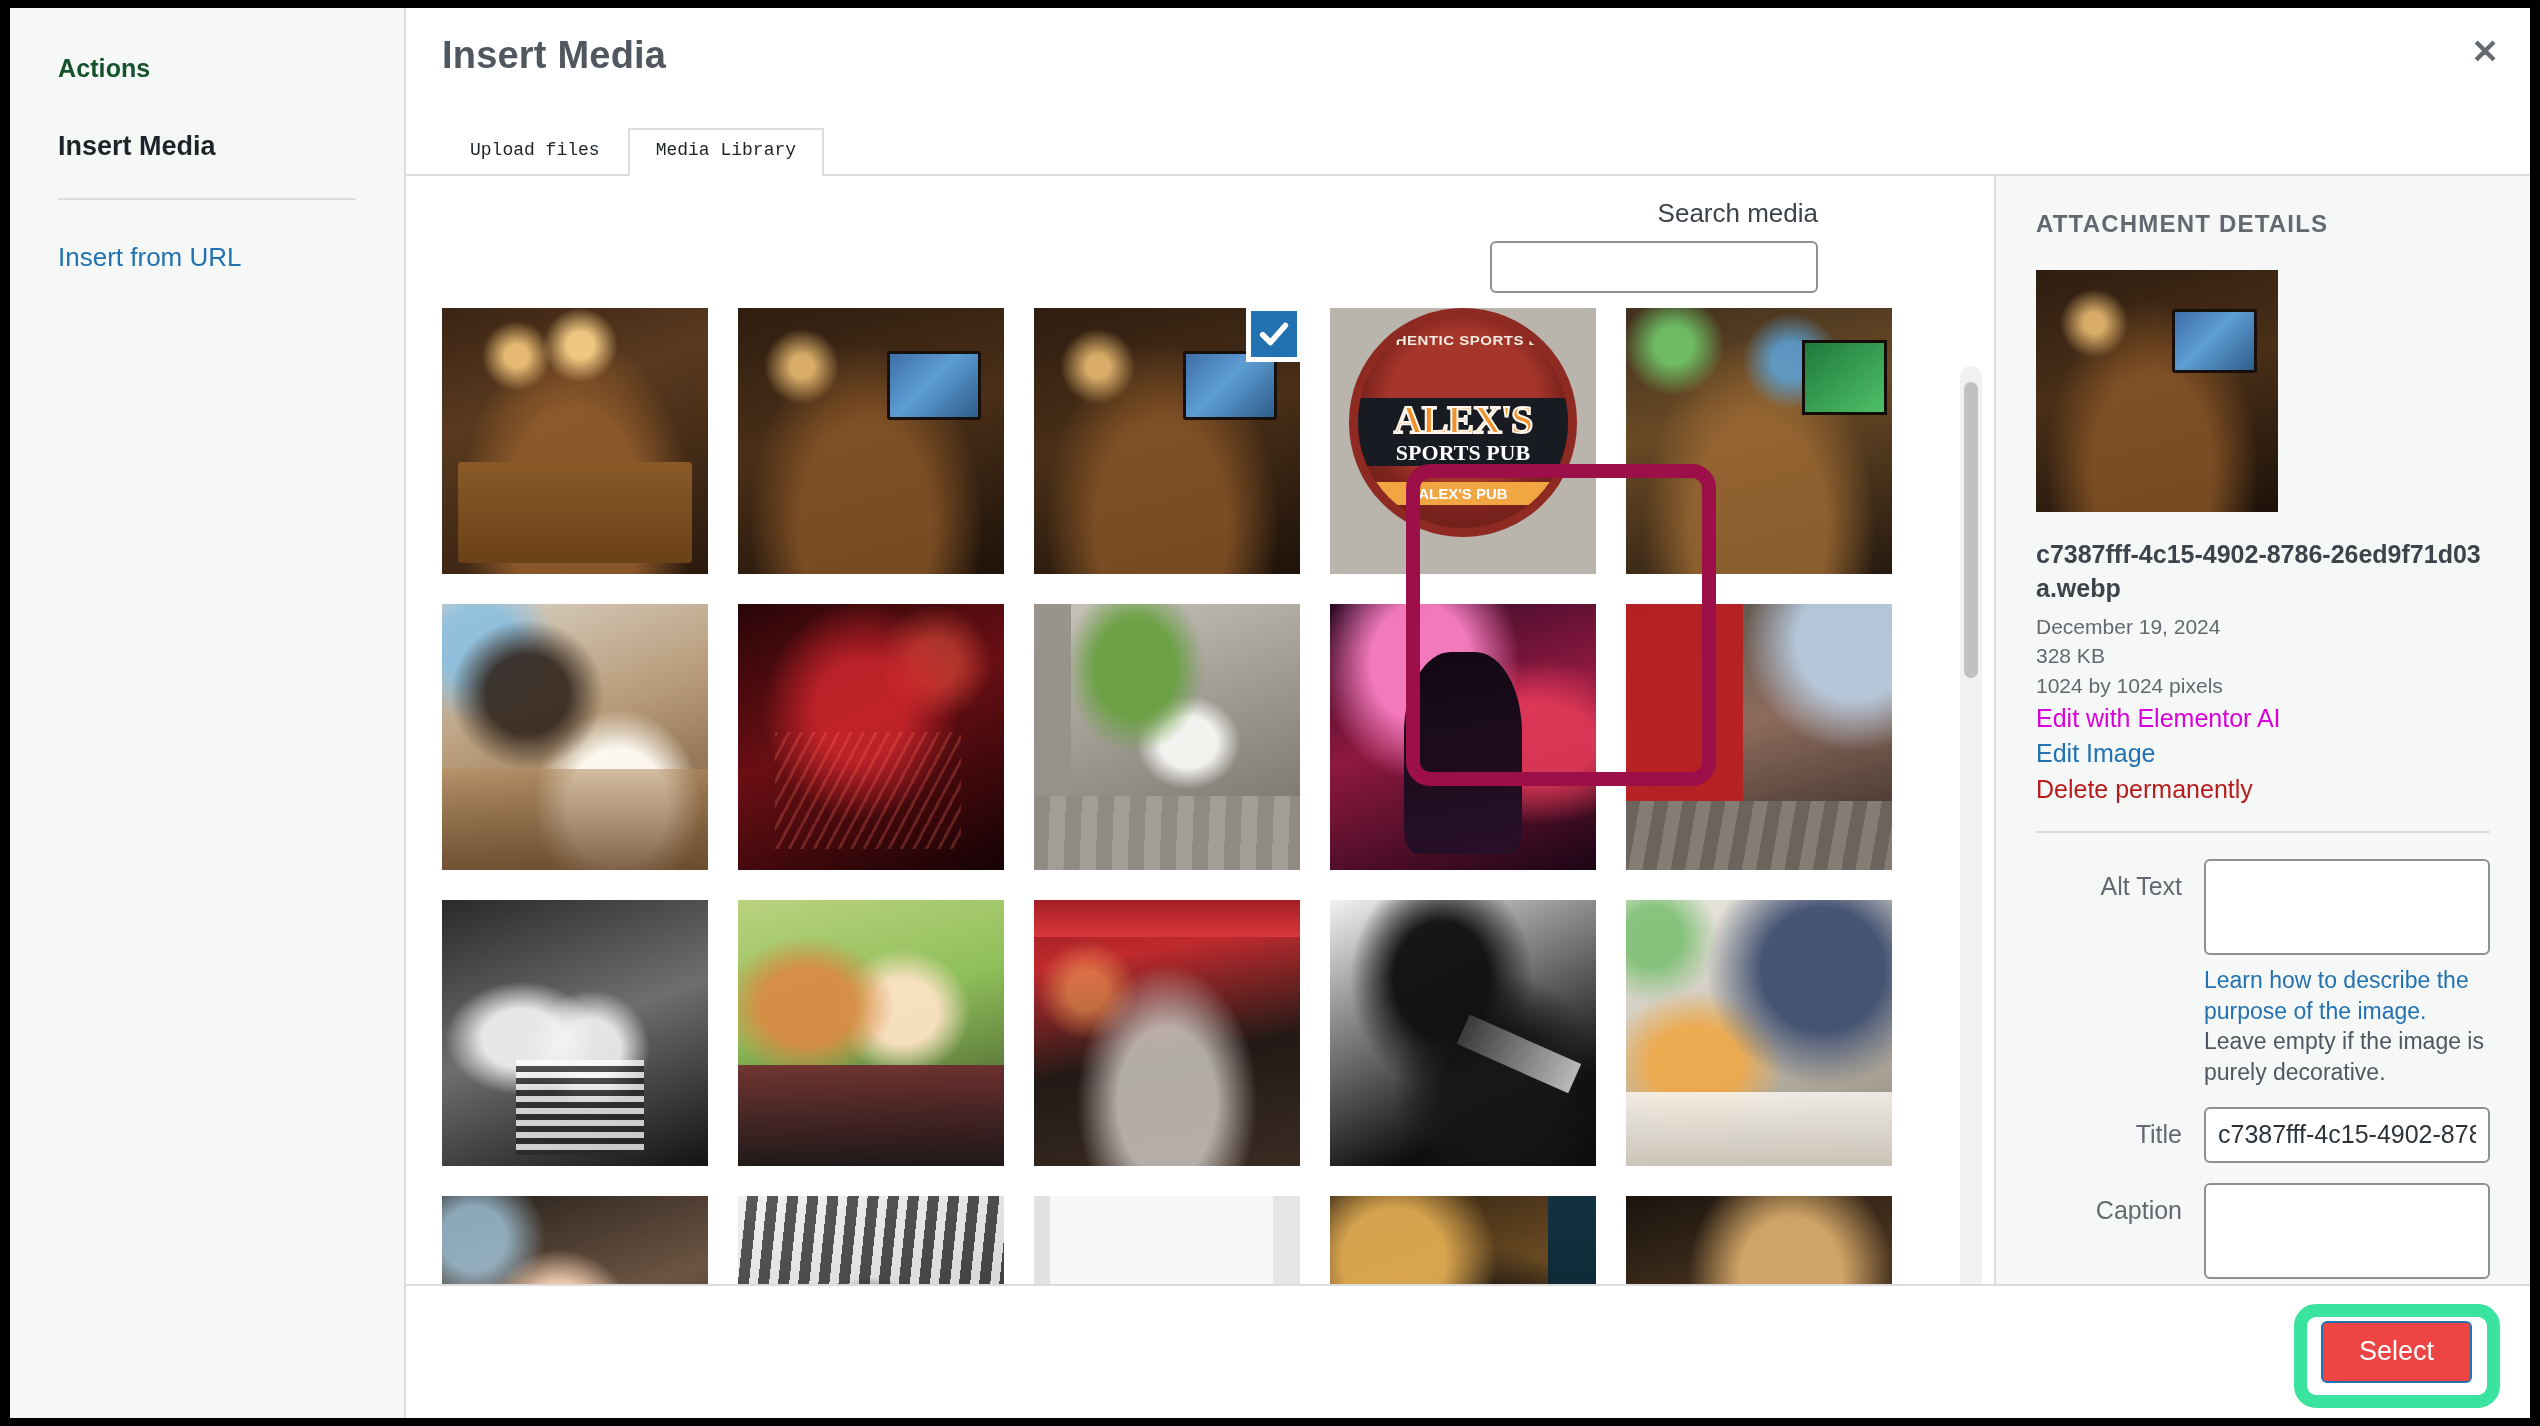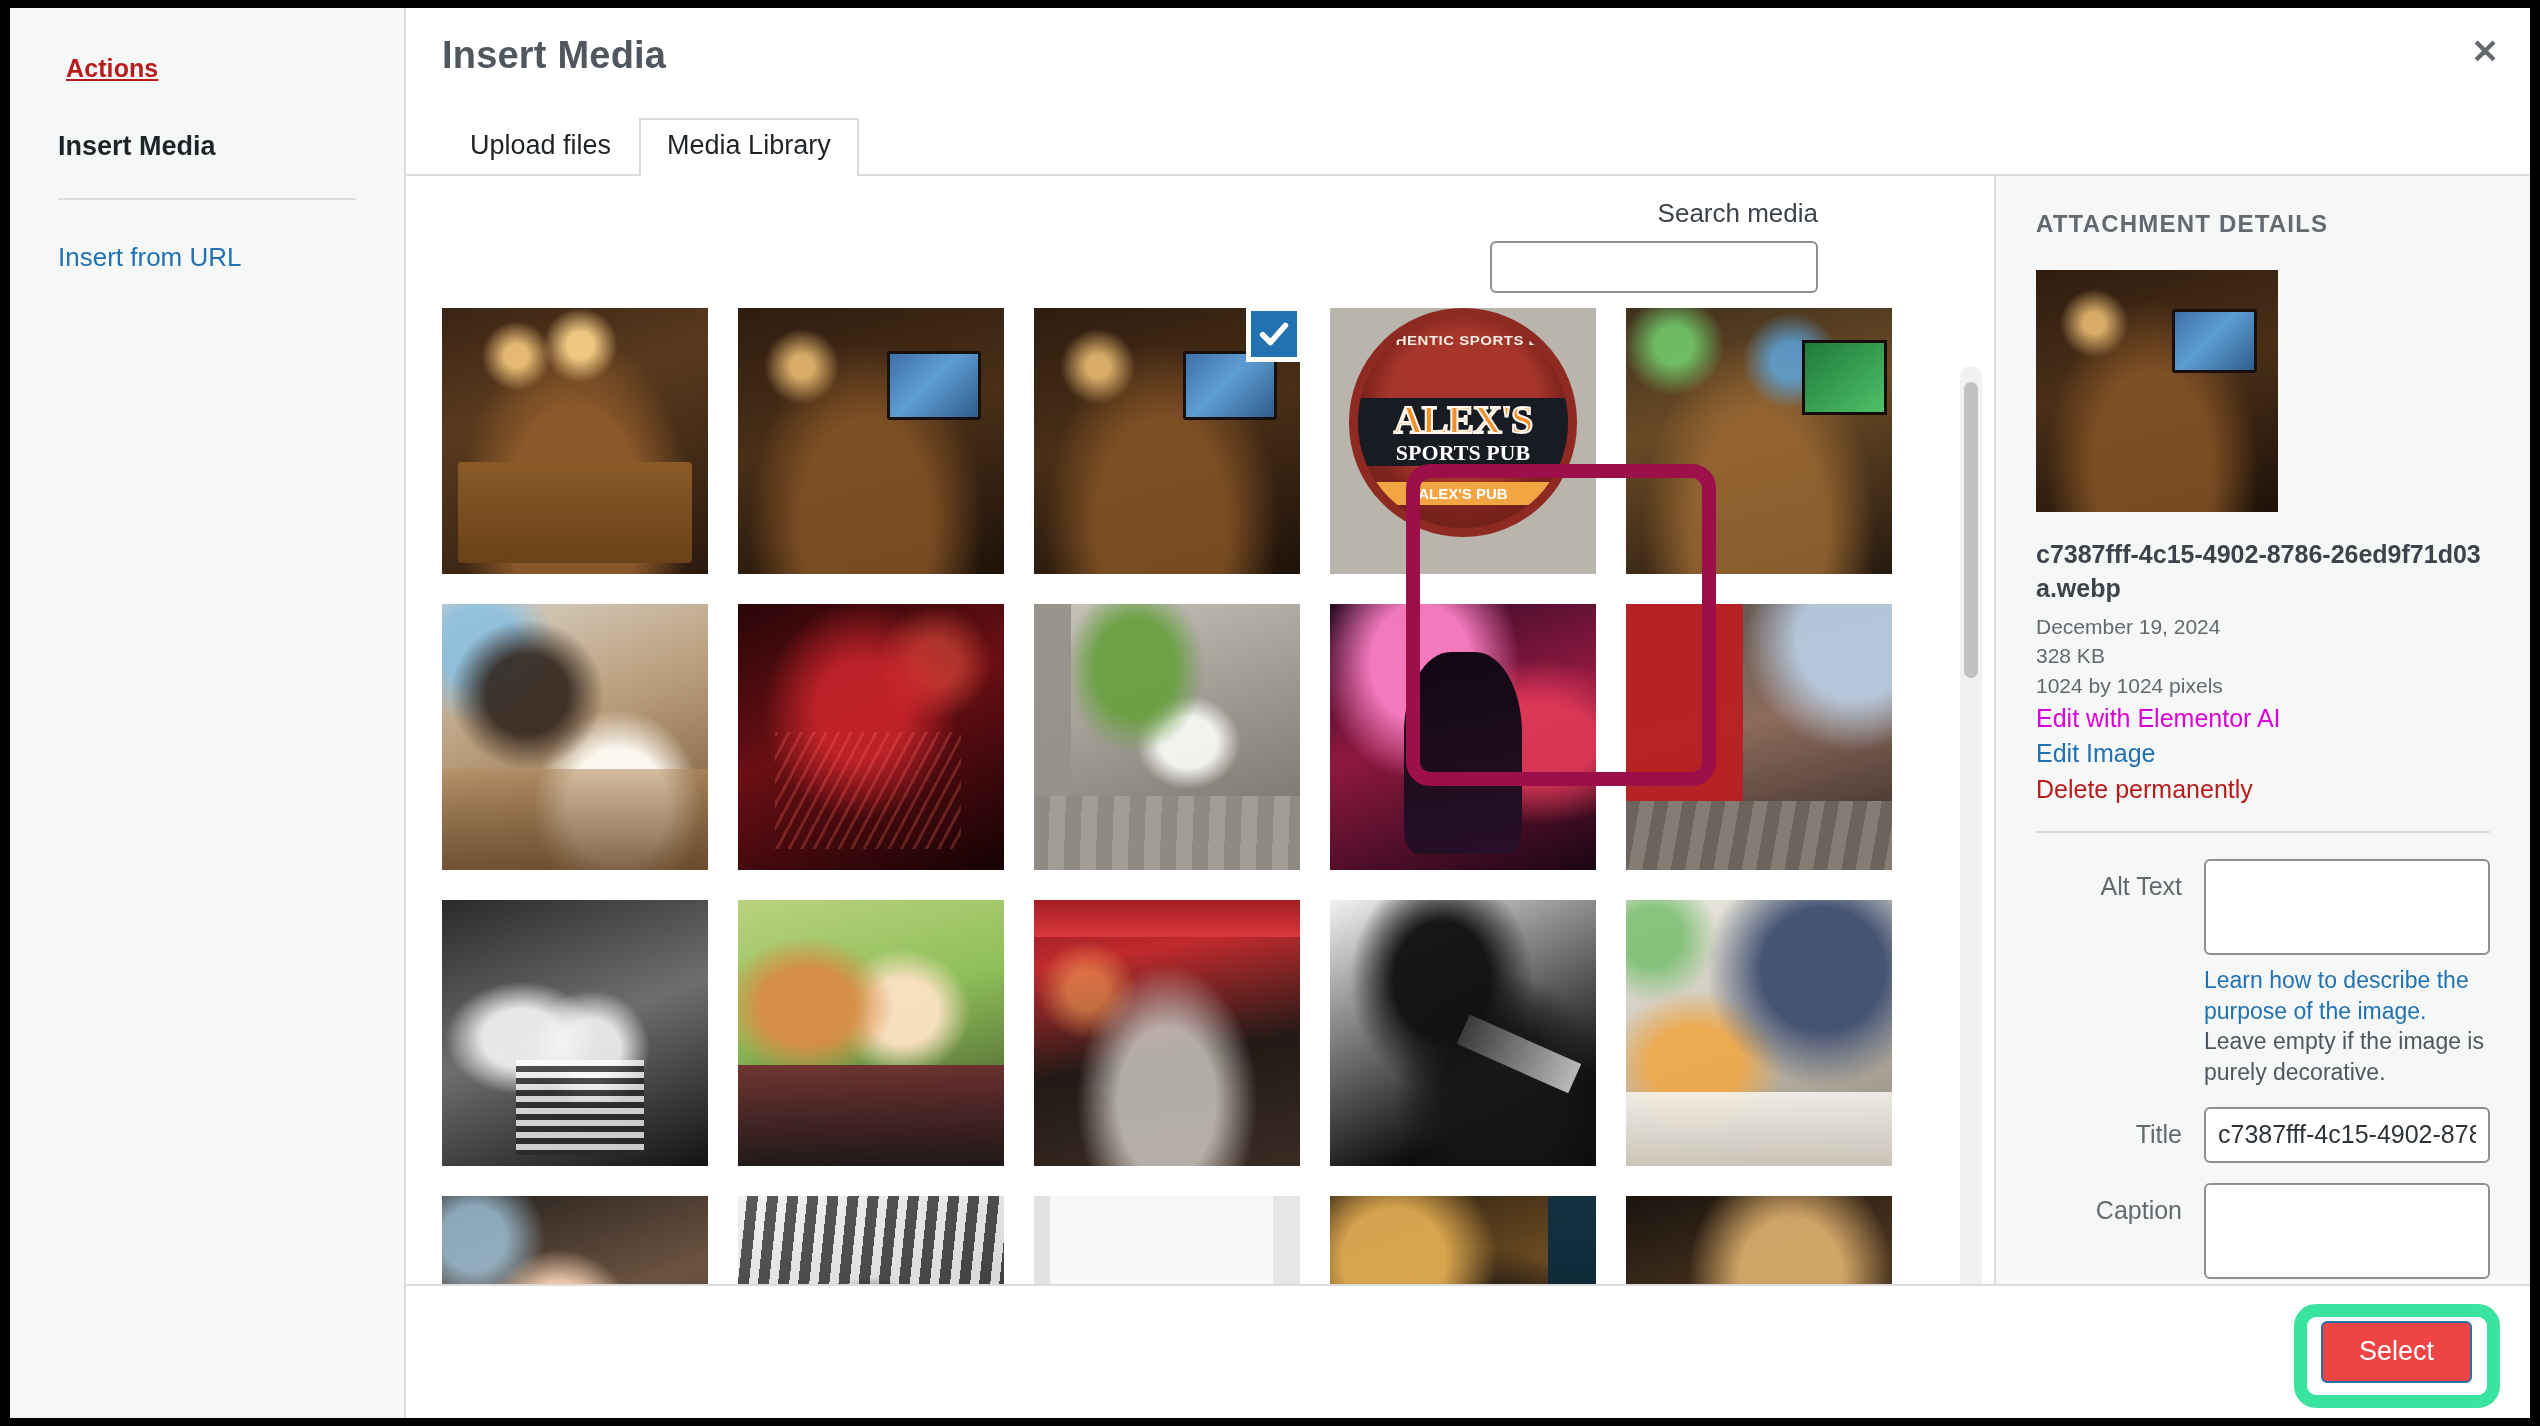--- a/index.html
+++ b/index.html
@@ -26,24 +26,23 @@
     width: 396px;
     height: 100%;
     background: #f6f7f7;
     border-right: 2px solid #dcdcde;
     padding: 46px 48px 0 48px;
     flex: 0 0 396px;
   }
   #sidebar .menu-heading {
     font-size: 25px;
     font-weight: bold;
-    color: #b91c1c;
+    color: #14532d;
     letter-spacing: .1px;
-    margin: 0 0 48px 8px;
-    text-decoration: underline;
+    margin: 0 0 48px 0;
   }
   #sidebar .menu-active {
     font-size: 27px;
     font-weight: bold;
     color: #1d2327;
     margin: 0 0 36px 0;
   }
   #sidebar .divider {
     height: 2px;
     background: #dcdcde;
@@ -100,31 +99,31 @@
   #tab-bar {
     flex: 0 0 60px;
     height: 60px;
     position: relative;
     padding-left: 36px;
     display: flex;
     align-items: flex-end;
     border-bottom: 2px solid #dcdcde;
   }
   .tab {
-    font-size: 27px;
+    font-size: 18px;
     color: #1d2327;
     padding: 11px 26px 13px 26px;
     cursor: pointer;
     border: 2px solid transparent;
     border-bottom: none;
     position: relative;
     background: transparent;
     line-height: 1.1;
     white-space: nowrap;
-    font-family: Liberation Sans, sans-serif;
+    font-family: Liberation Mono, monospace;
   }
   .tab.active {
     background: #fff;
     border-color: #dcdcde;
     margin-bottom: -2px;
     padding-bottom: 15px;
     z-index: 2;
   }
 
   

